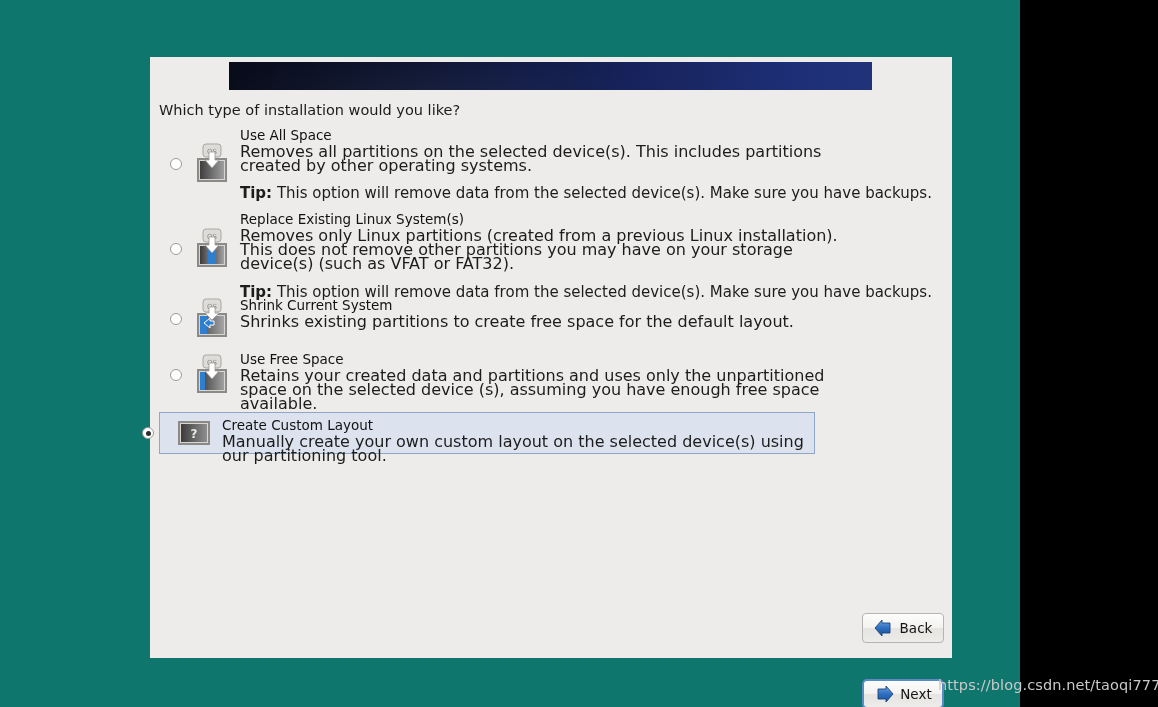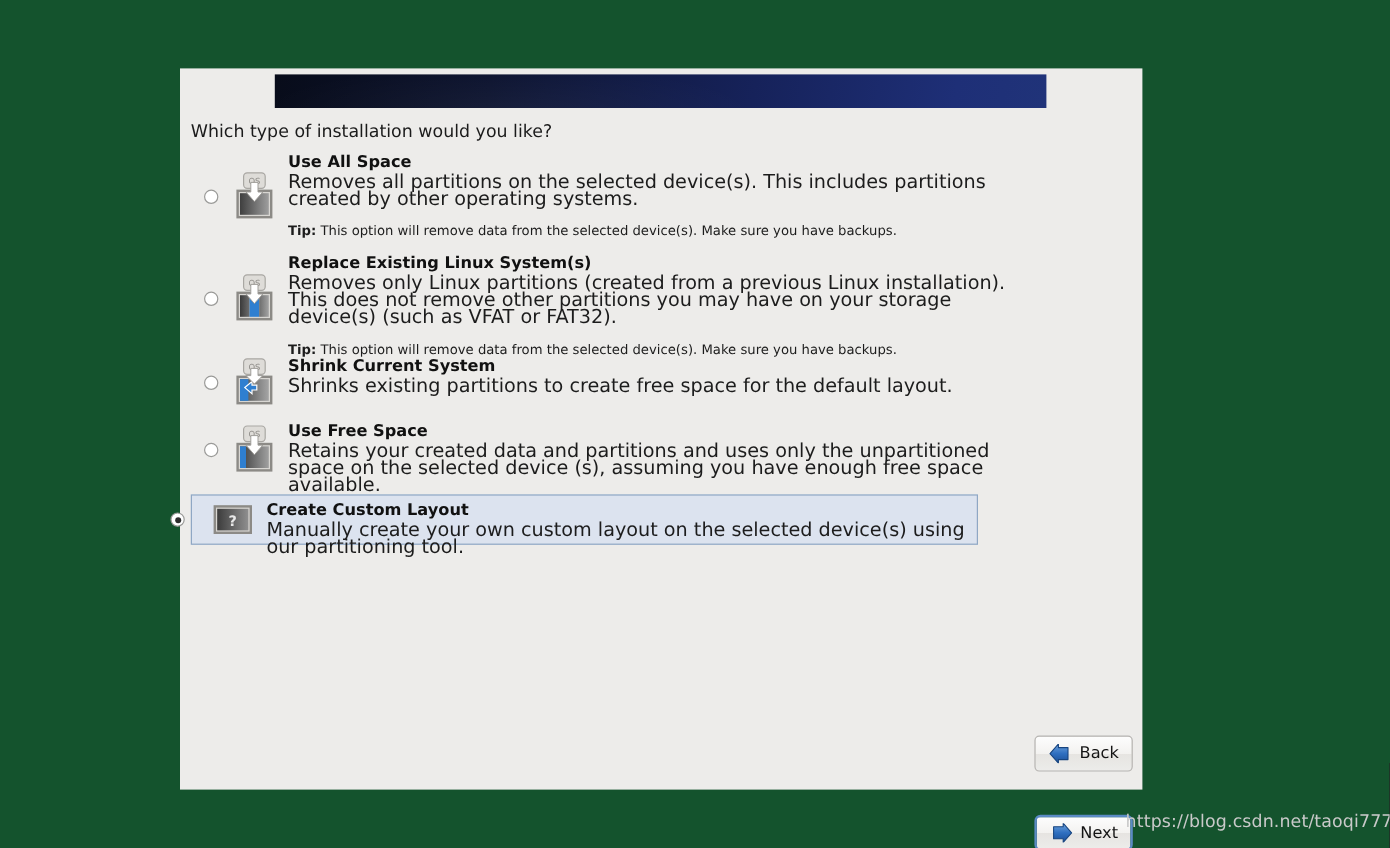--- a/index.html
+++ b/index.html
@@ -7,23 +7,23 @@
     padding: 0;
     background: #000000;
     width: 1158px;
     height: 707px;
     overflow: hidden;
     font-family: "DejaVu Sans", "Liberation Sans", sans-serif;
   }
 
   #screen {
     position: relative;
-    width: 1158px;
+    width: 1020px;
     height: 707px;
-    background: #14532d;
+    background: #0f766e;
   }
 
   
   #dialog {
     position: absolute;
     left: 150px;
     top: 57px;
     width: 802px;
     height: 601px;
     background: #edecea;
@@ -118,33 +118,33 @@
   }
 
   .text-cell {
     flex: 1 1 auto;
     padding-left: 4px;
     padding-top: 1px;
   }
 
   .opt-title {
     font-size: 13.5px;
-    font-weight: bold;
+    font-weight: normal;
     color: #111111;
     line-height: 17px;
     margin-bottom: 1px;
   }
   .opt-desc {
     font-size: 16px;
     color: #1c1c1c;
     line-height: 14.2px;
     max-width: 600px;
   }
   .opt-tip {
-    font-size: 11px;
+    font-size: 15px;
     color: #1c1c1c;
     line-height: 14.2px;
     margin-top: 13px;
   }
   .opt-tip b { font-weight: bold; }
 
   
   .disk-icon { display: block; }
 
   

